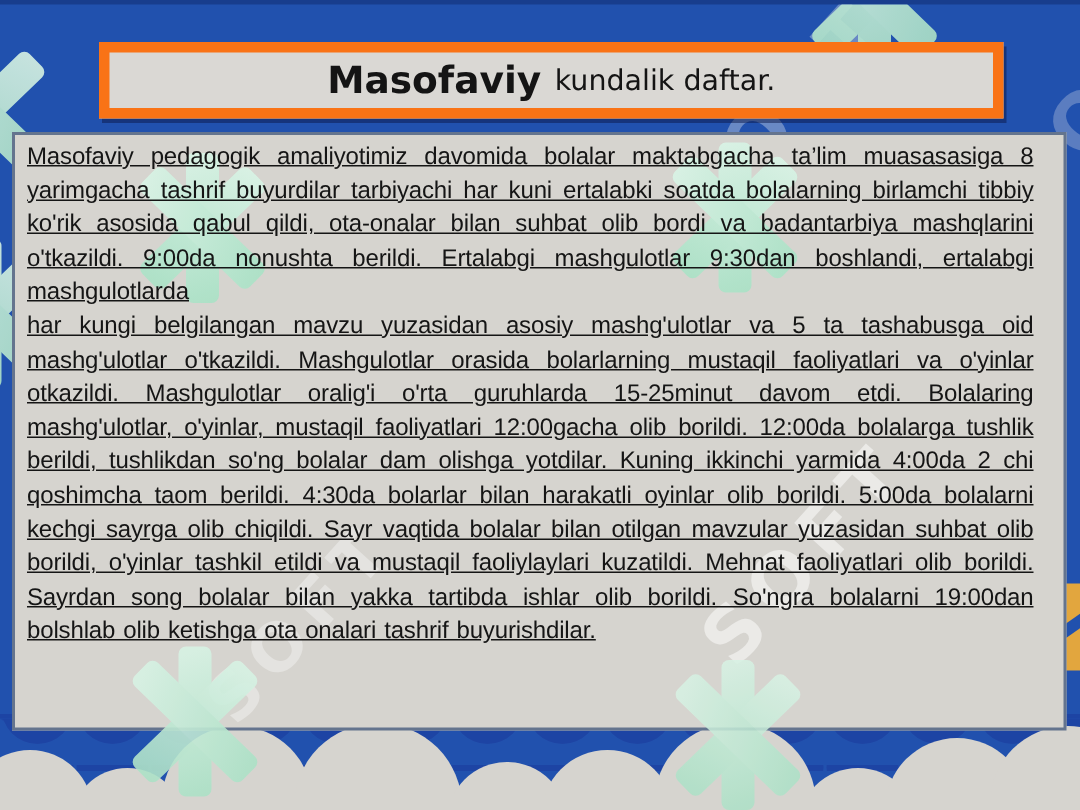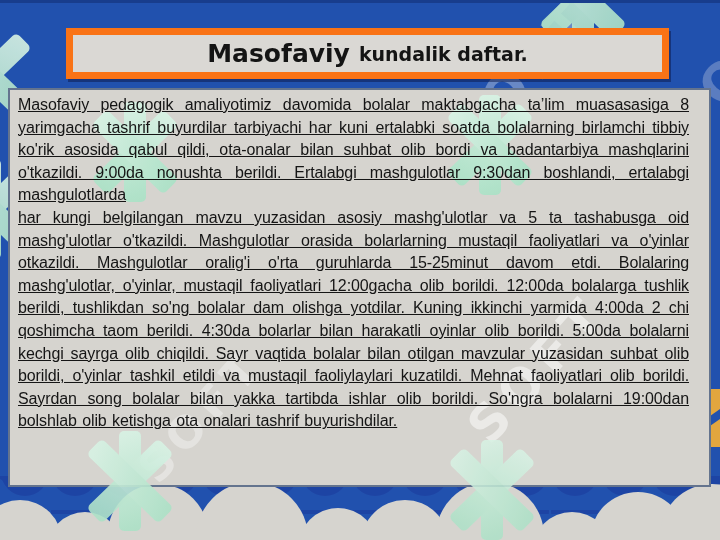--- a/index.html
+++ b/index.html
@@ -47,21 +47,21 @@
     position:absolute;left:66px;top:25px;width:589px;height:37px;
     background:var(--panel_title,#dad8d4);
     border:7px solid #f97316;
     box-shadow:2px 3px 0 rgba(12,24,72,.5);
     z-index:3;
     display:flex;align-items:center;justify-content:center;
     font-family:"DejaVu Sans", sans-serif;
     color:#141414;
   }
   .t1{font-size:25px;font-weight:bold;}
-  .t2{font-size:19px;font-weight:bold;margin-left:9px;}
+  .t2{font-size:19px;font-weight:normal;margin-left:9px;}
   
   .bodybox{
     position:absolute;left:8px;top:85px;width:703px;height:399px;
     background:var(--panel,#d6d4cf);
     border:2px solid #64748e;
     box-sizing:border-box;
     z-index:3;
     overflow:hidden;
   }
   .bodytext{

